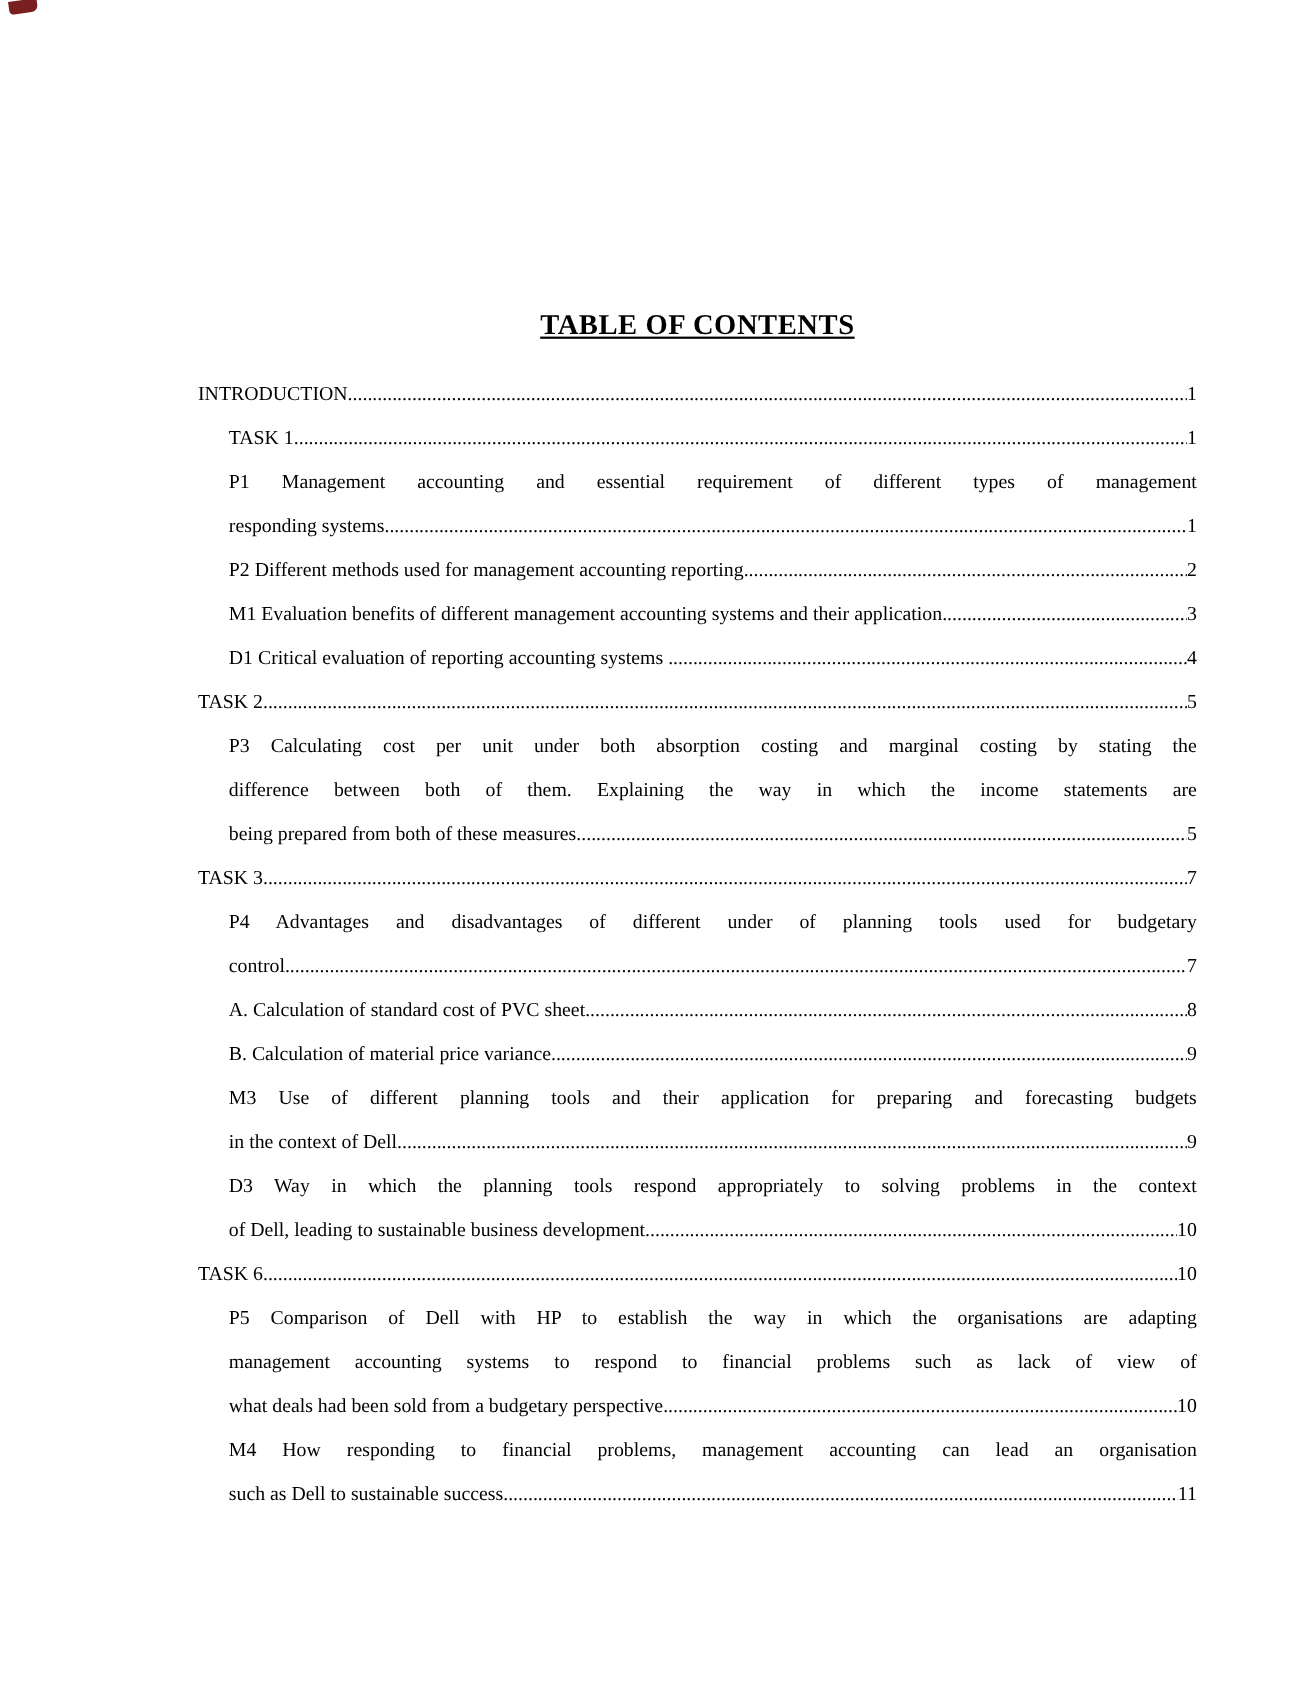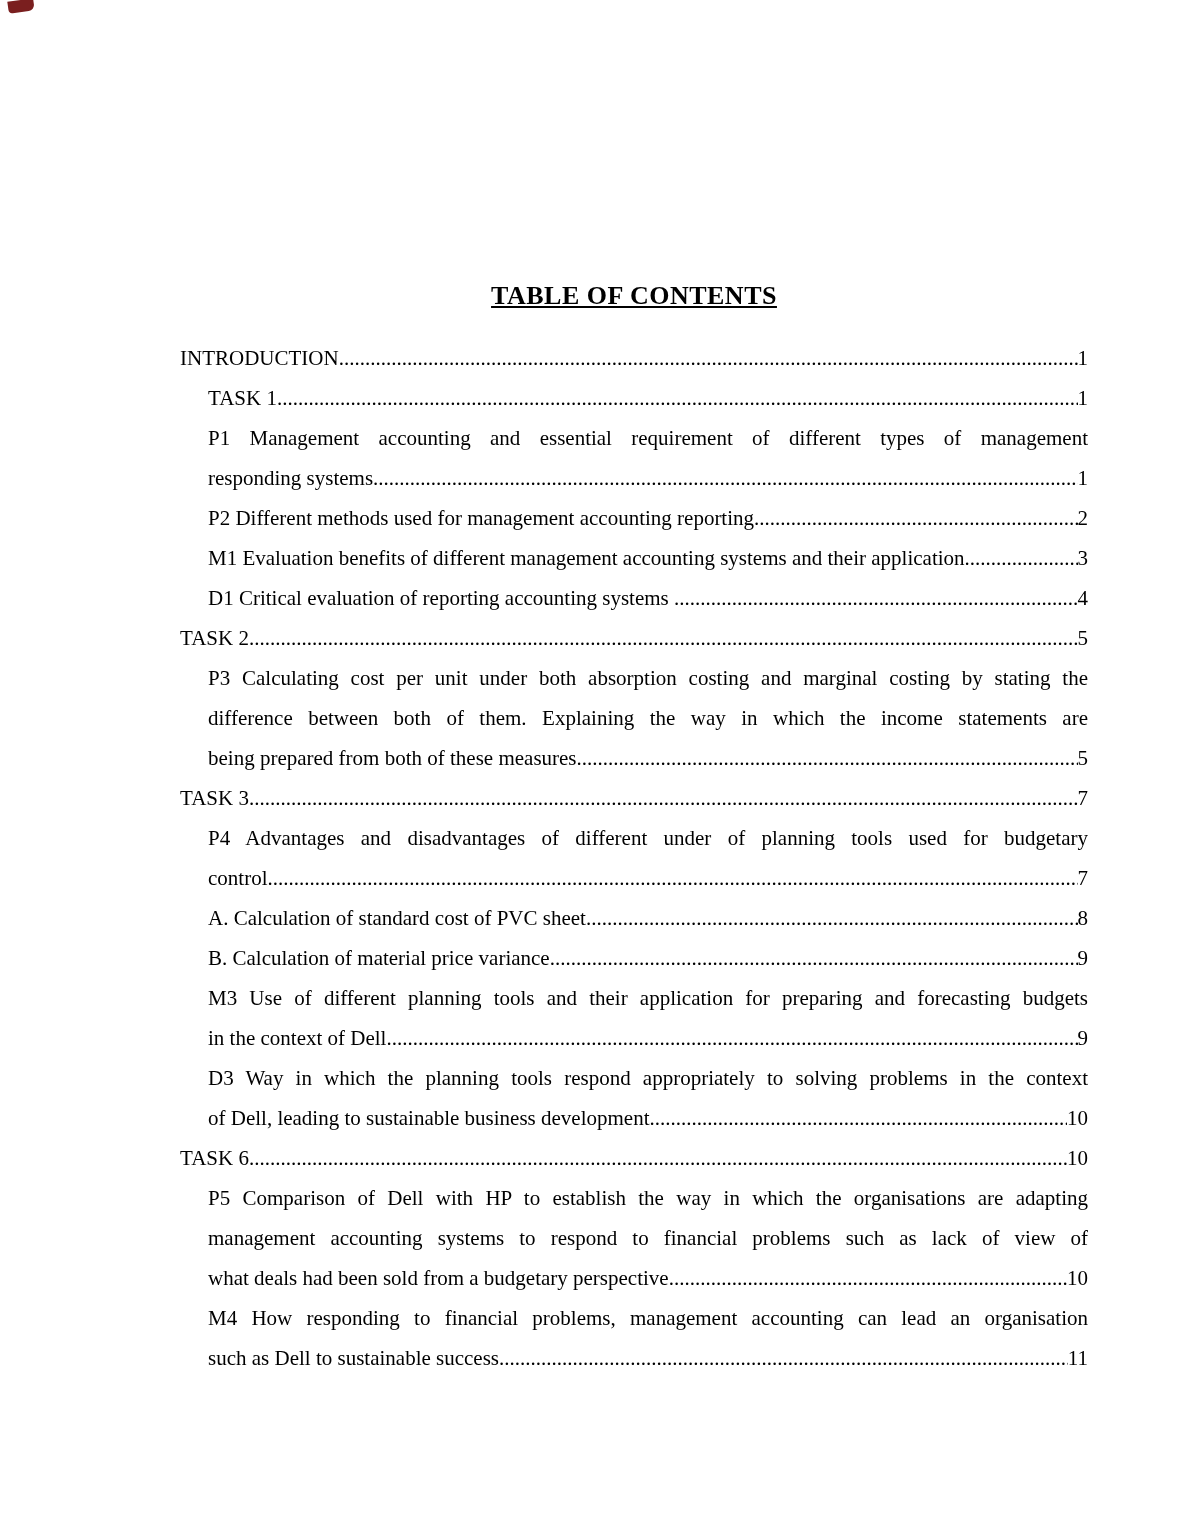--- a/index.html
+++ b/index.html
@@ -30,21 +30,21 @@
   .doc-title {
     text-align: center;
     font-size: 26px;
     font-weight: bold;
     text-decoration: underline;
     letter-spacing: 0.5px;
     margin-bottom: 26px;
     line-height: 32px;
   }
   .toc {
-    font-size: 21px;
+    font-size: 18px;
   }
   .entry { line-height: 40px; }
   .entry.indent-1 { padding-left: 28px; }
   .line.fullline {
     text-align: justify;
     text-align-last: justify;
   }
   .line.leaderline {
     display: flex;
     align-items: baseline;

